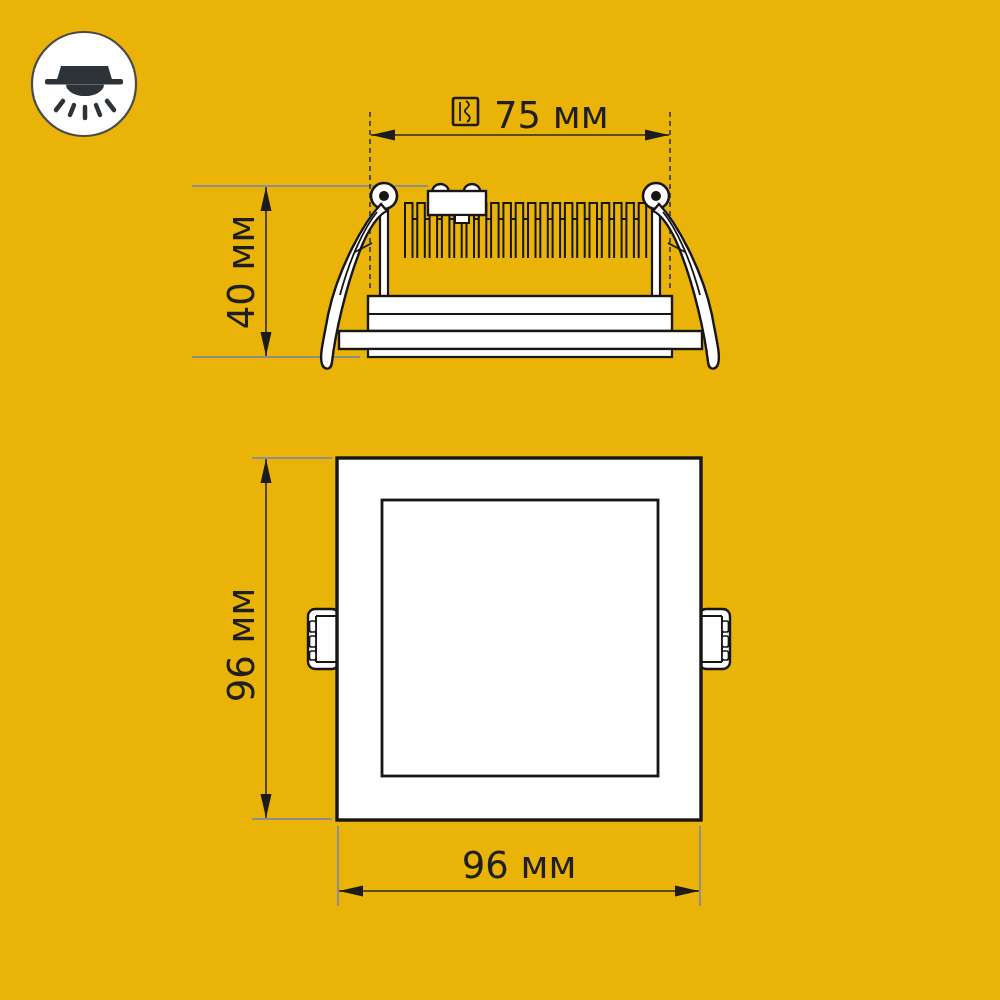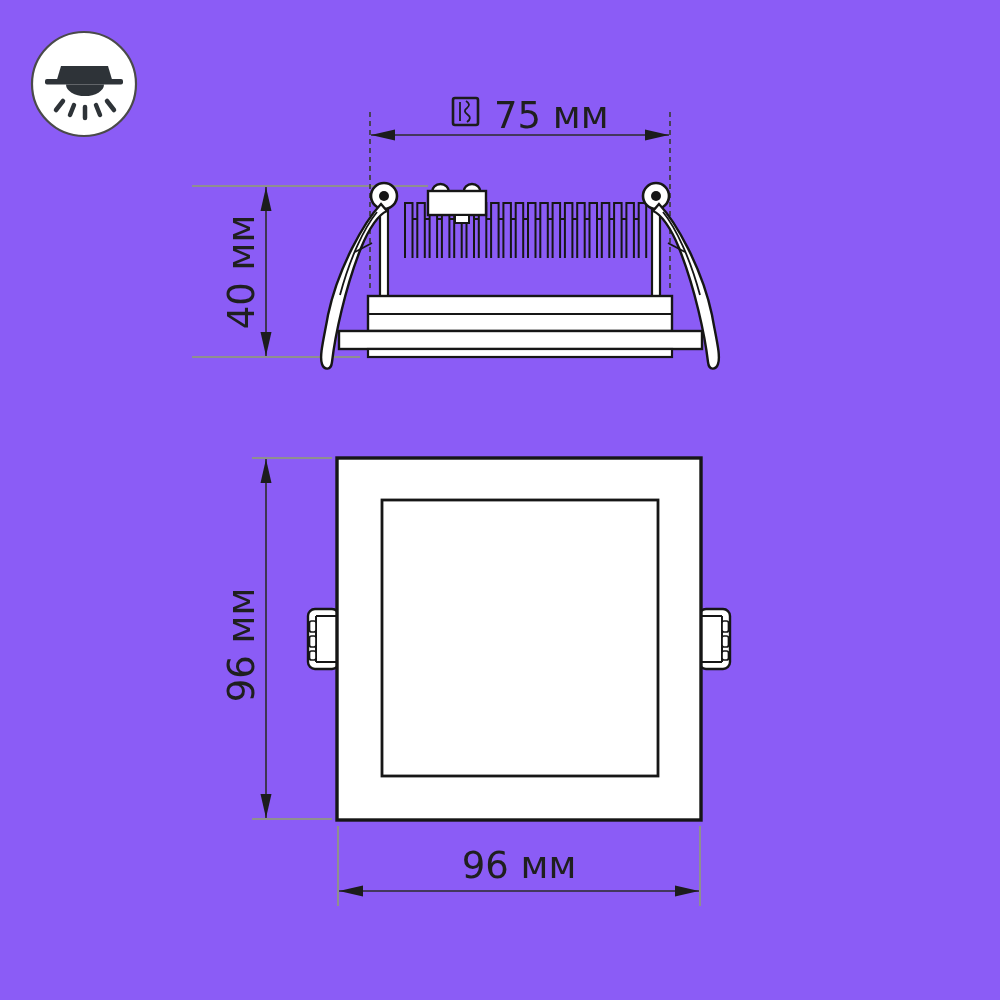--- a/index.html
+++ b/index.html
@@ -1,19 +1,19 @@
 <!DOCTYPE html>
 <html><head>
 <meta charset="utf-8">
 <style>
   html,body{margin:0;padding:0;background:#ffffff;}
   .canvas{
     position:relative;
     width:1000px;height:1000px;
-    background:#8b5cf6;
+    background:#eab308;
     font-family:"DejaVu Sans","Liberation Sans",sans-serif;
     overflow:hidden;
   }
   svg text{
     font-family:"DejaVu Sans","Liberation Sans",sans-serif;
     fill:#1f1f1f;
     font-size:37px;
   }
 </style>
 </head>

